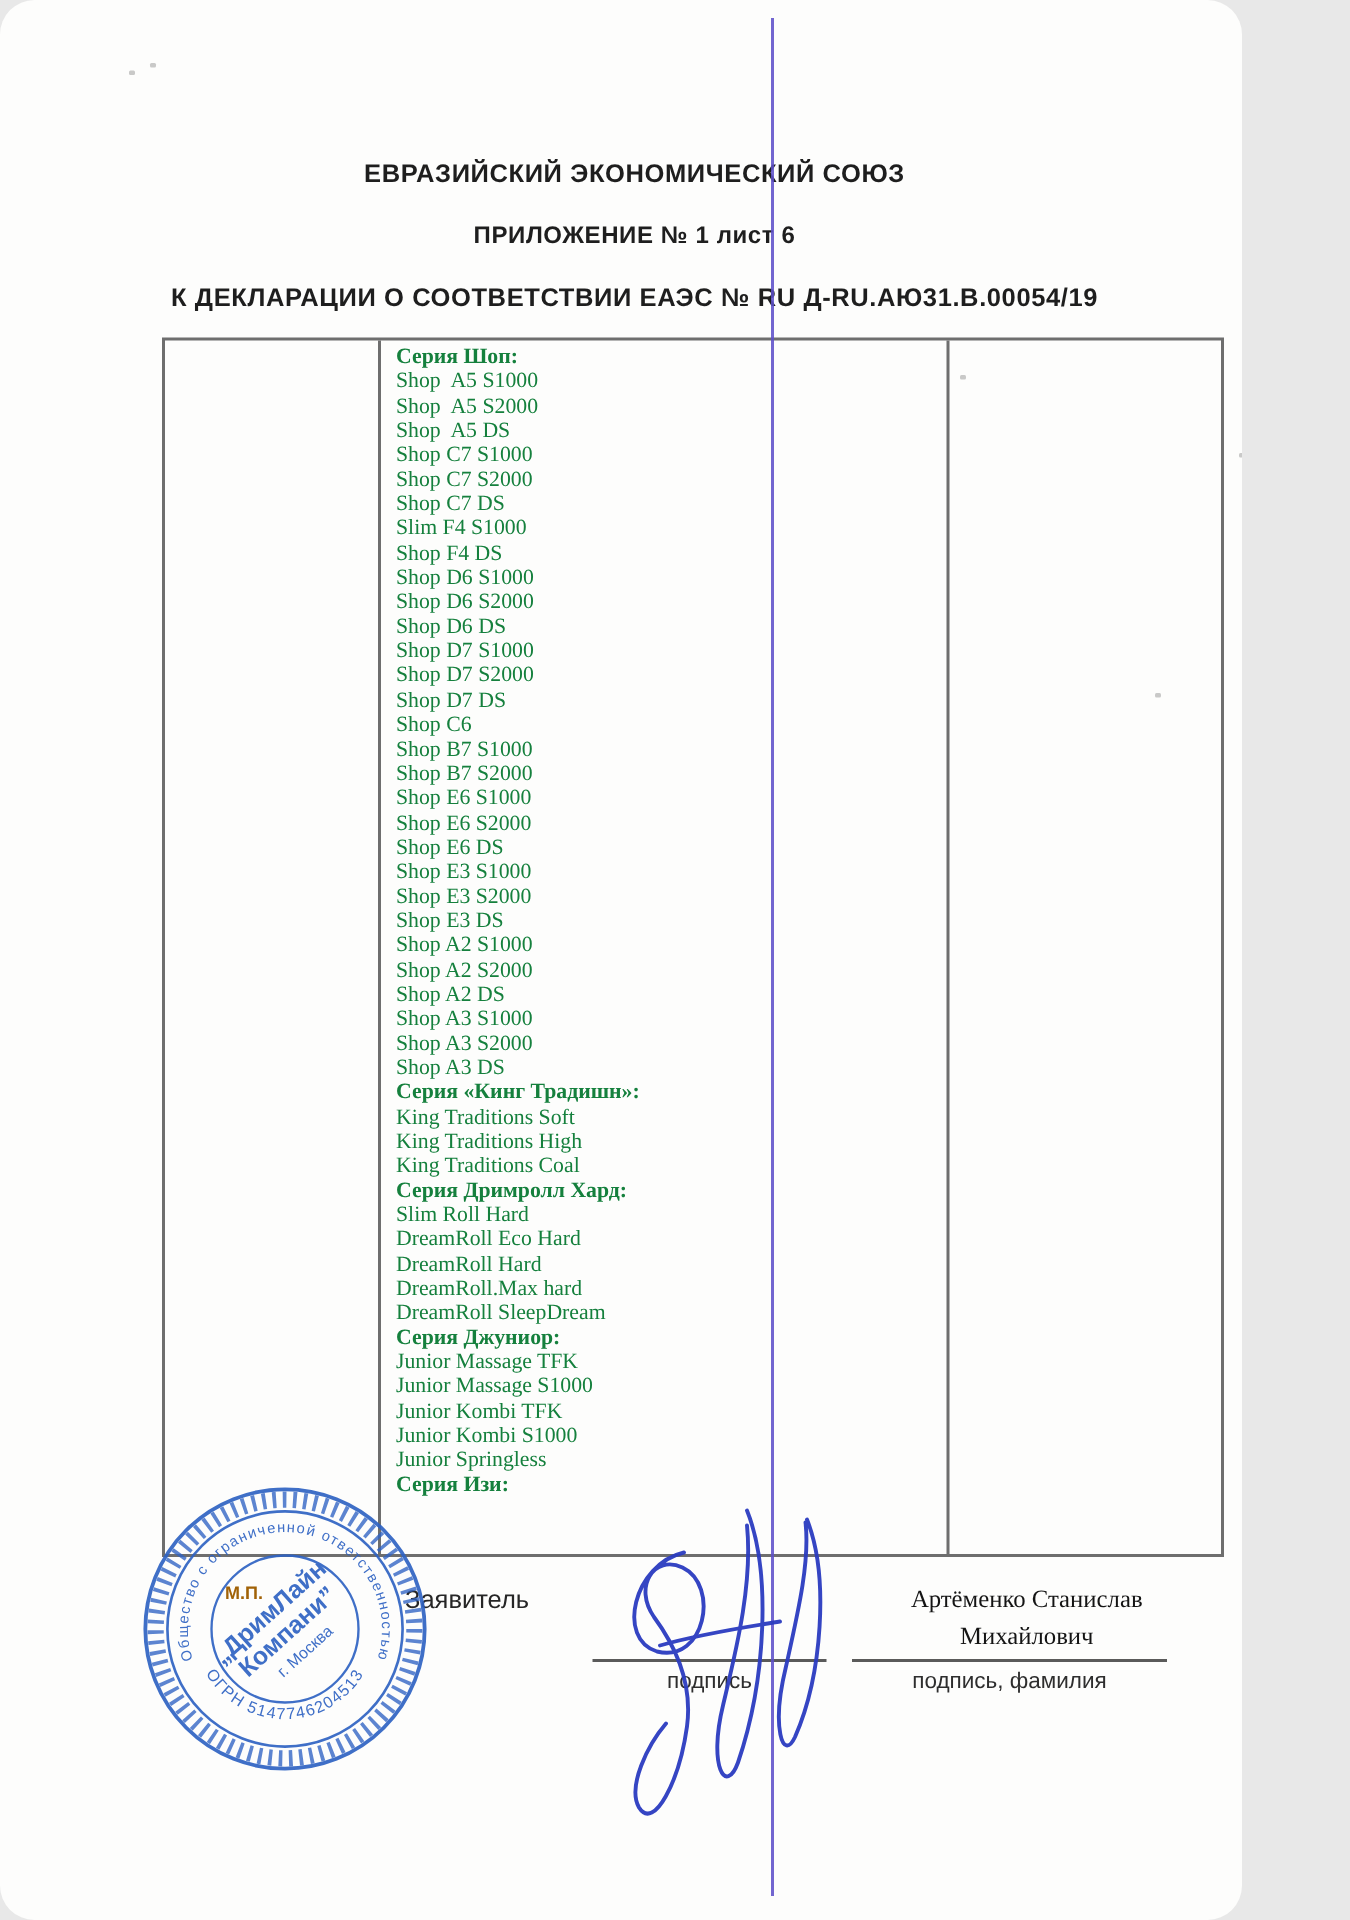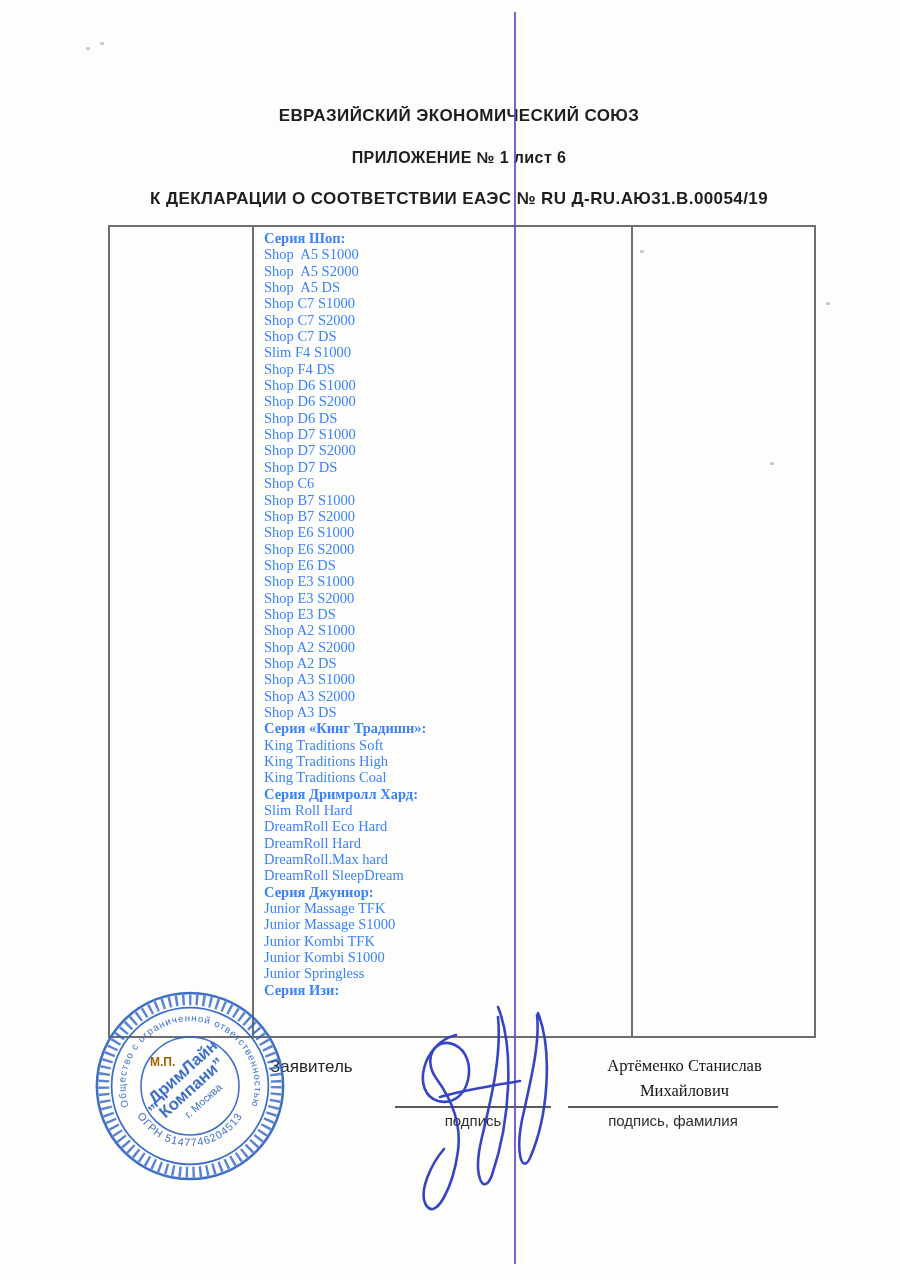--- a/index.html
+++ b/index.html
@@ -1,41 +1,42 @@
 <!DOCTYPE html>
 <html><head>
 <meta charset="utf-8">
 <style>
   html,body{margin:0;padding:0;background:#e8e8e8;}
   .page{
     position:relative;
-    width:900px;height:1280px;
+    width:828px;height:1280px;
     background:#fdfdfc;
     overflow:hidden;
     font-family:"Liberation Sans",sans-serif;
     color:#1e1e1e;
+    border-radius:23px;
   }
   
   .hline{position:absolute;left:0;width:100%;text-align:center;
          font-weight:bold;letter-spacing:.4px;transform:translateX(9px);}
   .h1{top:106px;font-size:17px;}
   .h2{top:149px;font-size:16px;}
   .h3{top:189px;font-size:17px;}
   
   .doc-table{
     position:absolute;left:108px;top:225px;width:708px;height:813px;
     box-sizing:border-box;border:2px solid #6e6e6e;display:flex;
   }
   .doc-col{box-sizing:border-box;height:100%;}
   .col-left{width:144px;border-right:2px solid #6e6e6e;}
   .col-products{width:379px;border-right:2px solid #6e6e6e;padding:3px 0 0 10px;}
   .col-right{flex:1;}
   .row{
     font-family:"Liberation Serif",serif;
-    font-size:14.5px;line-height:16.35px;white-space:pre;color:#3b82f6;
+    font-size:14.5px;line-height:16.35px;white-space:pre;color:#15803d;
   }
   .row.bold{font-weight:bold;}
   
   .mp{position:absolute;left:150px;top:1055px;font-size:12px;color:#a16207;z-index:2;font-weight:bold;}
   .applicant{position:absolute;left:270px;top:1057px;font-size:17px;color:#262626;z-index:2;}
   .name-block{
     position:absolute;left:577px;top:1053px;width:215px;text-align:center;
     font-family:"Liberation Serif",serif;font-size:16.5px;line-height:25px;color:#141414;
   }
   .sig-line{position:absolute;top:1106px;height:0;border-top:2px solid #5a5a5a;}

